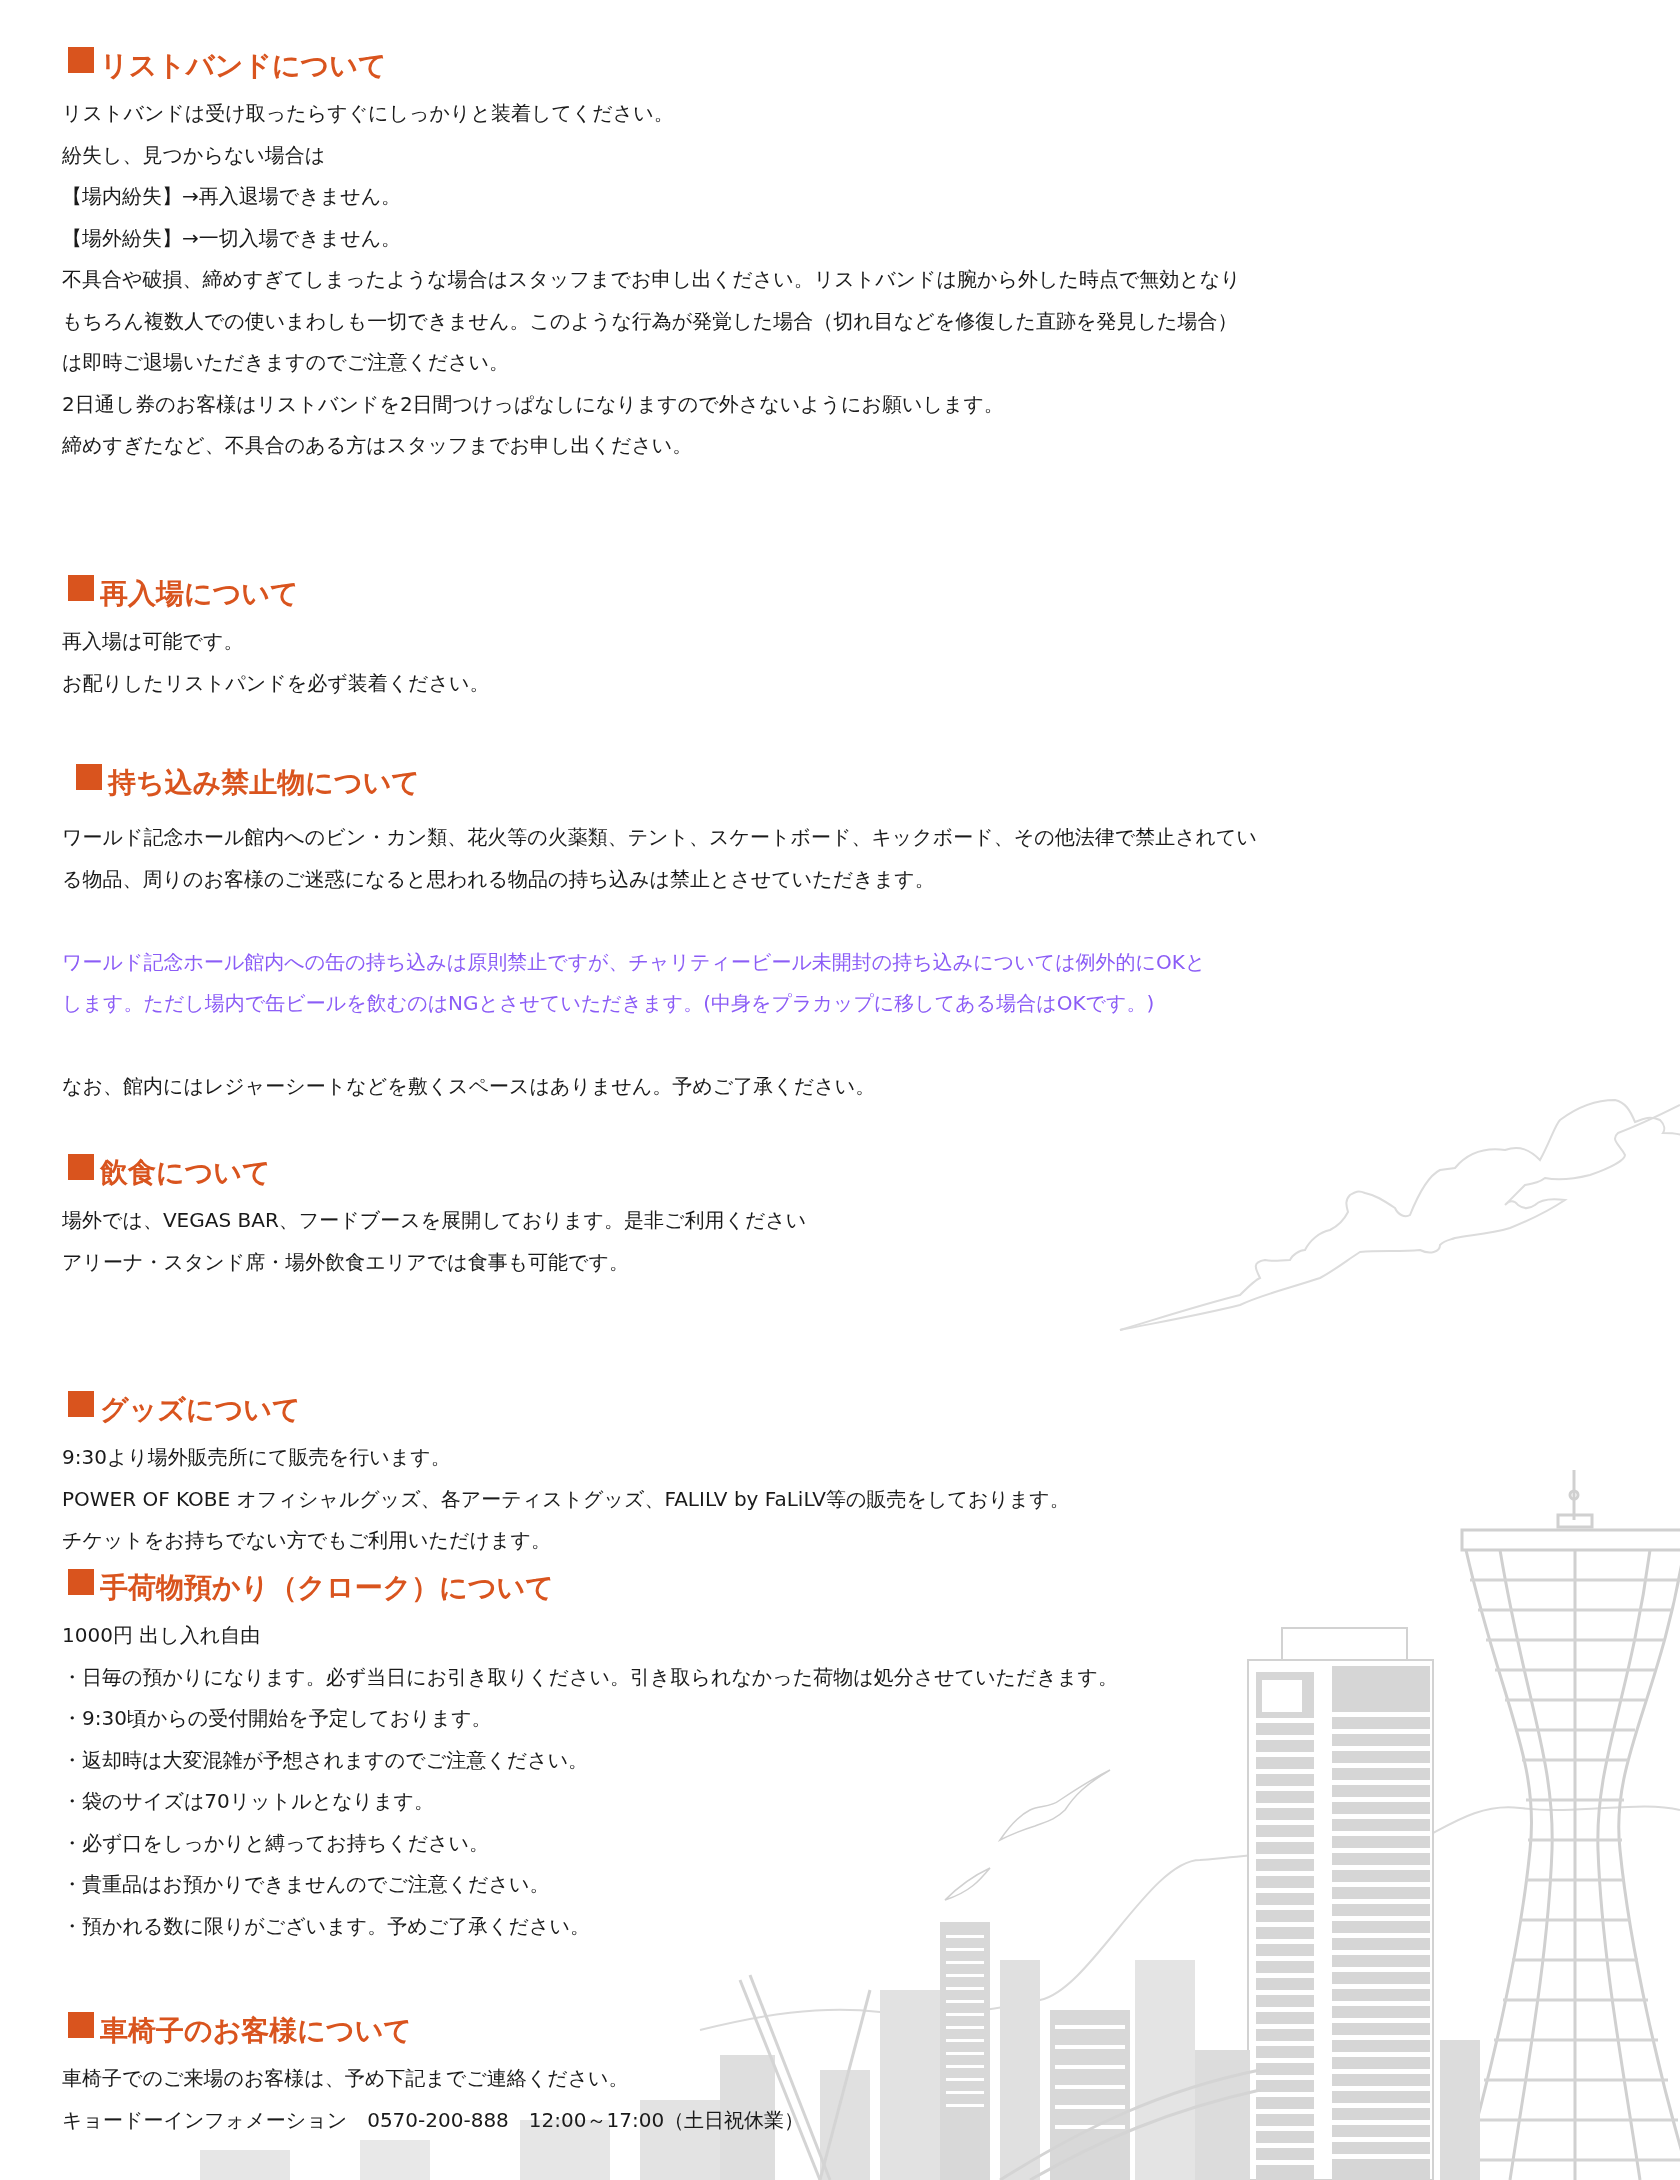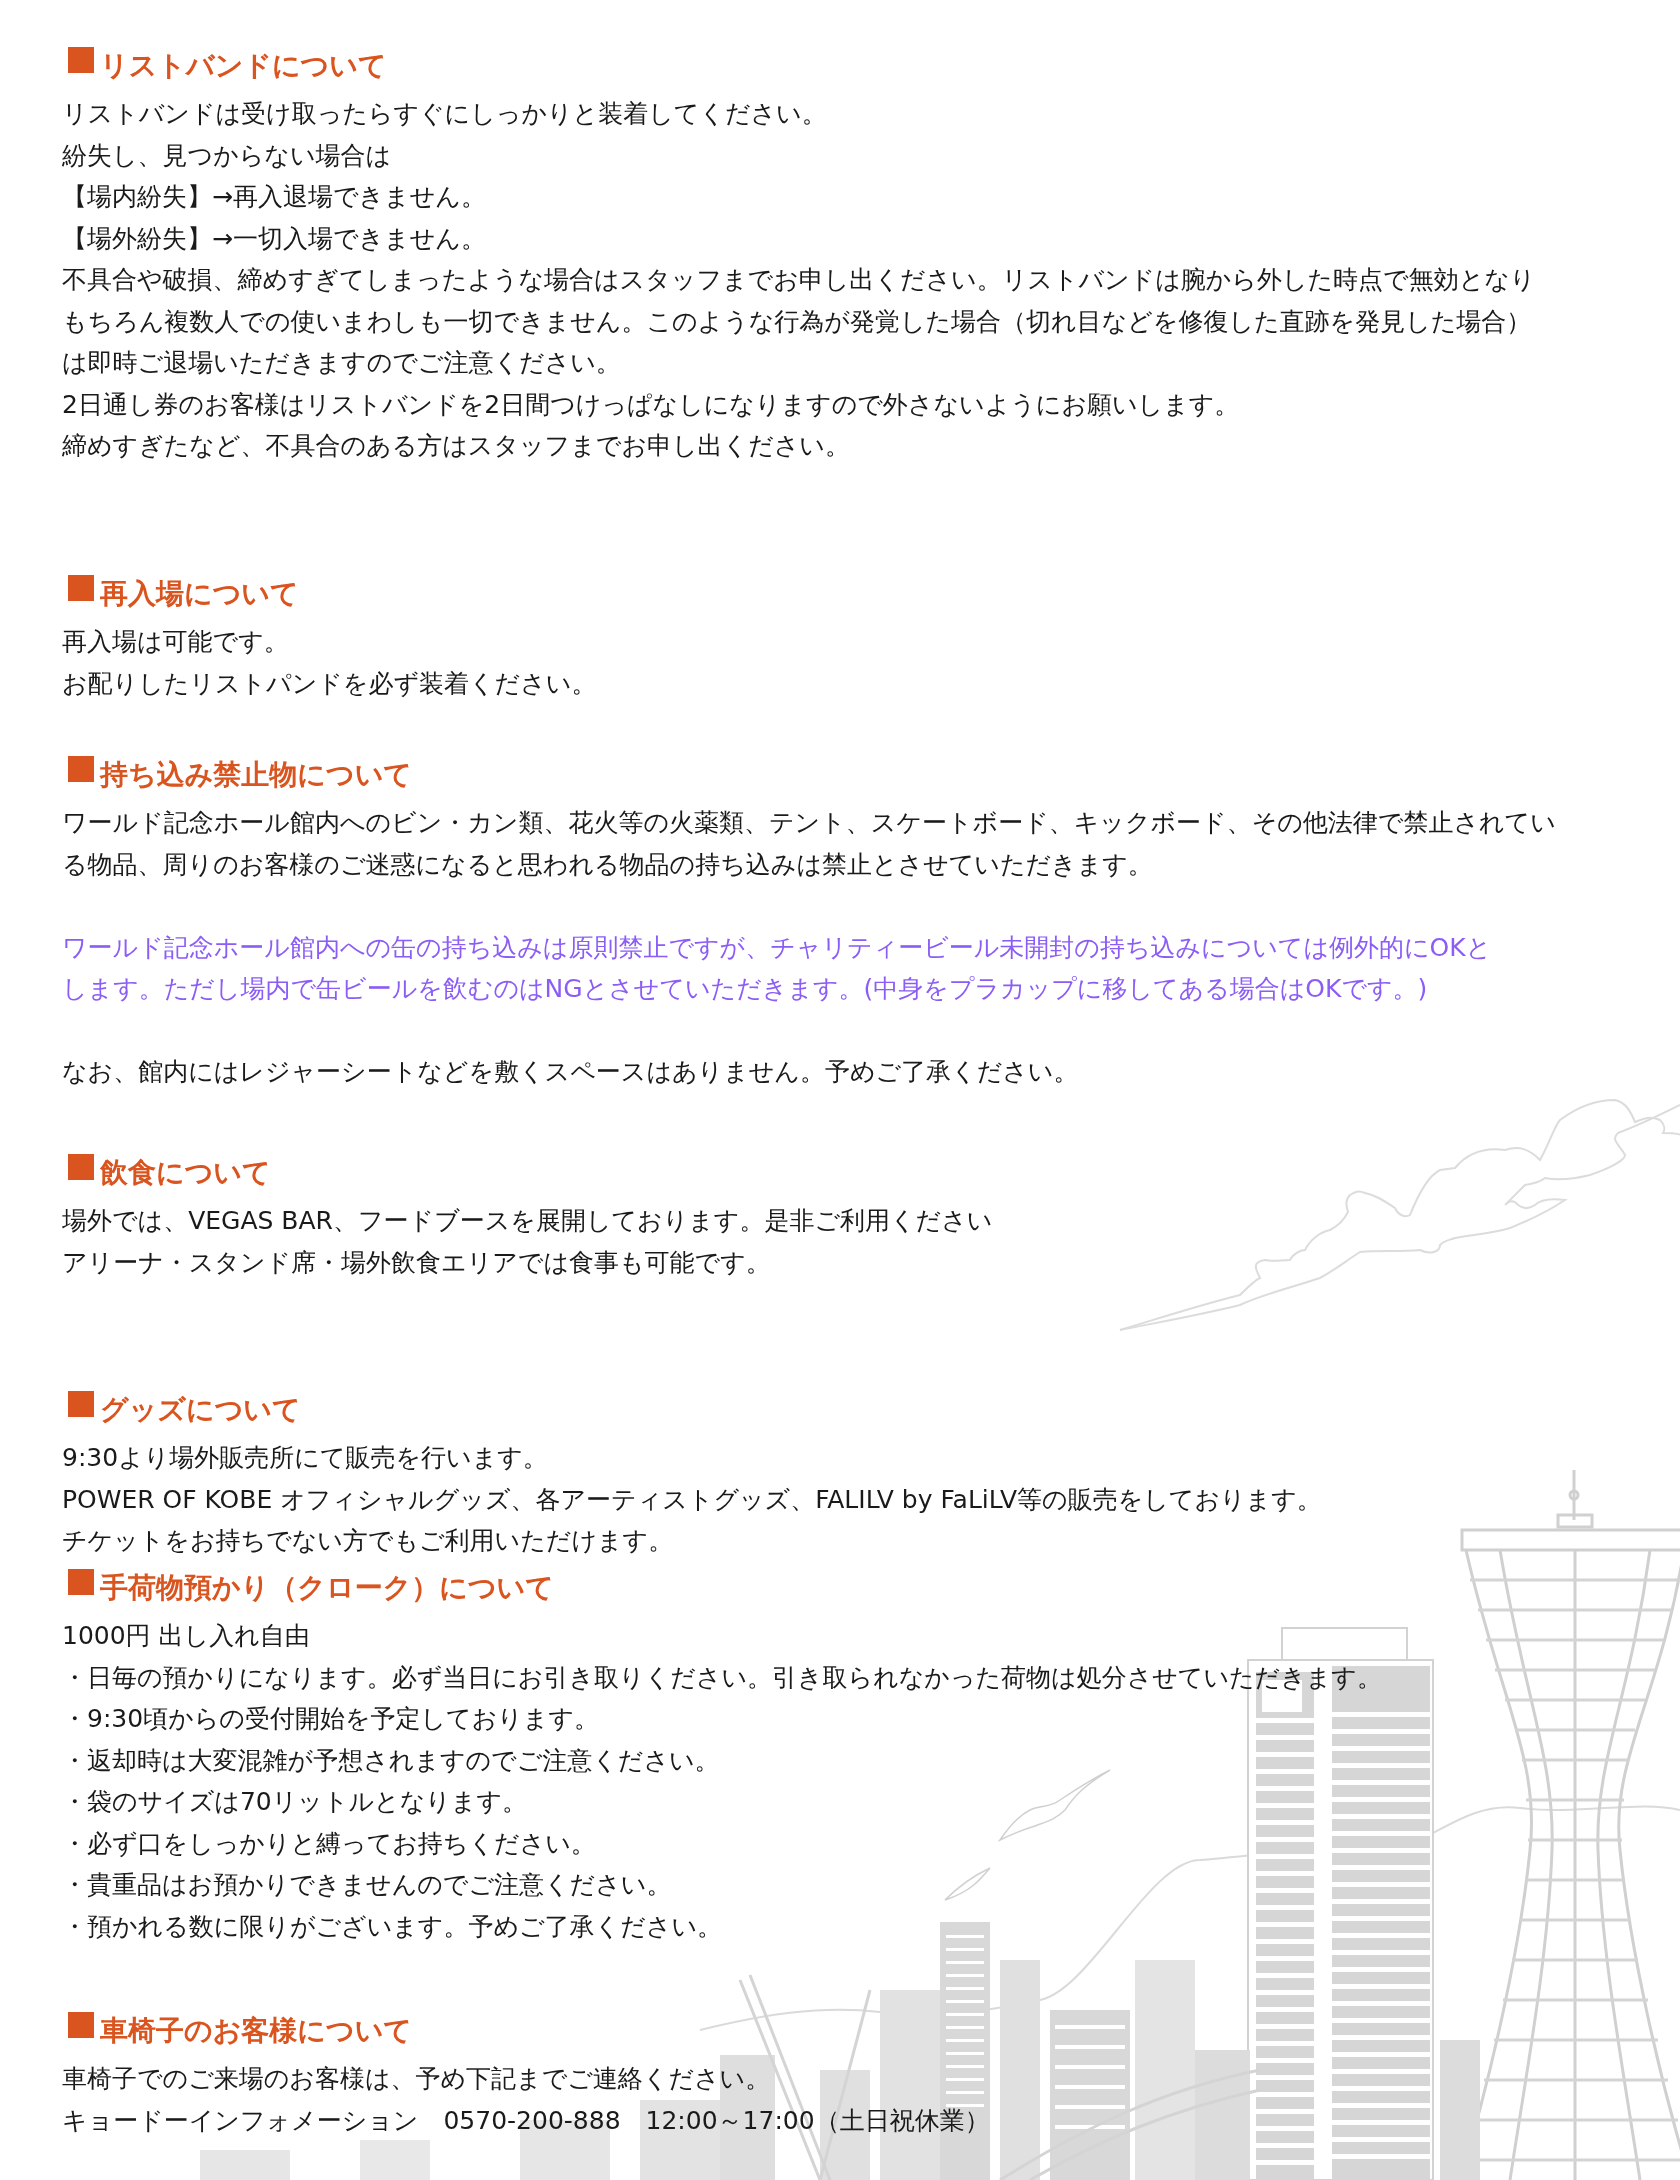--- a/index.html
+++ b/index.html
@@ -5,21 +5,21 @@
   html, body { margin: 0; padding: 0; background: #ffffff; }
   body { width: 1680px; height: 2180px; position: relative; overflow: hidden;
          font-family: "DejaVu Sans", "Liberation Sans", sans-serif; color: #1a1a1a; }
   .bg-art { position: absolute; left: 0; top: 0; width: 1680px; height: 2180px; z-index: 0; }
   .content { position: absolute; left: 0; top: 0; width: 1680px; z-index: 1; }
   .section { position: absolute; left: 62px; width: 1580px; }
   .heading { font-size: 28px; font-weight: bold; color: #D9541E; line-height: 52px; height: 52px;
              white-space: nowrap; letter-spacing: 0px; }
   .heading .sq { display: inline-block; width: 26px; height: 26px; background: #D9541E;
                  margin: 0 6px 0 6px; vertical-align: 2px; }
-  .line { font-size: 25px; line-height: 41.5px; white-space: nowrap; }
+  .line { font-size: 20px; line-height: 41.5px; white-space: nowrap; }
   .red { color: #8b5cf6; }
   .gap { height: 41.5px; }
 </style>
 </head>
 <body>
 
 <svg class="bg-art" viewBox="0 0 1680 2180" xmlns="http://www.w3.org/2000/svg">
 
   <g fill="none" stroke="#dcdcdc" stroke-width="2">
     <path d="M1120,1330 C1160,1318 1200,1305 1240,1295 C1250,1285 1255,1280 1260,1278 C1255,1268 1252,1262 1265,1260 C1275,1262 1280,1260 1290,1260 C1292,1255 1300,1250 1305,1250 C1310,1240 1320,1232 1330,1230 C1340,1225 1345,1218 1348,1212 C1346,1205 1345,1200 1350,1195 C1355,1192 1358,1190 1365,1193 C1375,1195 1383,1200 1395,1208 C1398,1215 1405,1218 1410,1215 C1420,1190 1430,1175 1440,1170 L1455,1168 C1470,1150 1490,1148 1505,1150 C1520,1145 1530,1150 1540,1160 C1550,1142 1555,1125 1560,1120 C1580,1105 1600,1100 1615,1100 C1625,1102 1630,1110 1635,1122 C1645,1118 1650,1116 1660,1120 C1665,1125 1665,1130 1663,1133 C1675,1133 1685,1135 1690,1138"></path>
@@ -198,21 +198,21 @@
     <h2 class="heading" style="margin:0;">
       <span class="sq"></span><span>再入場について</span>
     </h2>
     <div style="margin-top:1px;">
       <div class="line">再入場は可能です。</div>
       <div class="line">お配りしたリストパンドを必ず装着ください。</div>
     </div>
   </section>
 
   <section class="section" style="top:749px;">
-    <h2 class="heading" style="margin:0;">
+    <h2 class="heading" style="margin:8px;">
       <span class="sq"></span><span>持ち込み禁止物について</span>
     </h2>
     <div style="margin-top:1px;">
       <div class="line">ワールド記念ホール館内へのビン・カン類、花火等の火薬類、テント、スケートボード、キックボード、その他法律で禁止されてい</div>
       <div class="line">る物品、周りのお客様のご迷惑になると思われる物品の持ち込みは禁止とさせていただきます。</div>
       <div class="gap"></div>
       <div class="line red">ワールド記念ホール館内への缶の持ち込みは原則禁止ですが、チャリティービール未開封の持ち込みについては例外的にOKと</div>
       <div class="line red">します。ただし場内で缶ビールを飲むのはNGとさせていただきます。(中身をプラカップに移してある場合はOKです。)</div>
       <div class="gap"></div>
       <div class="line">なお、館内にはレジャーシートなどを敷くスペースはありません。予めご了承ください。</div>

